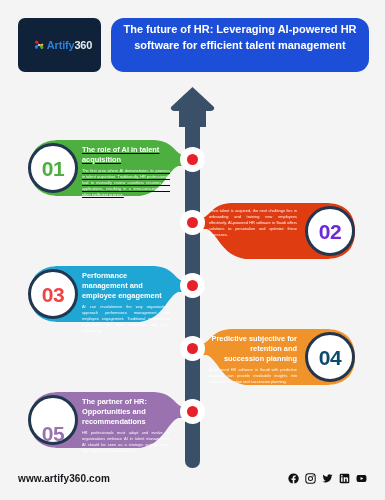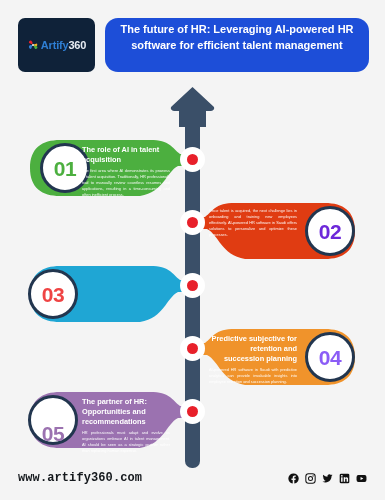--- a/index.html
+++ b/index.html
@@ -13,21 +13,21 @@
   }
   .page{position:absolute;inset:0;background:#f4f4f4;}
 
   
   .header{
     position:absolute;top:18px;left:18px;right:16px;height:54px;
     display:flex;gap:10px;align-items:stretch;
   }
   .logo-box{
     width:77px;background:#0f2239;border-radius:7px;
-    display:flex;align-items:center;justify-content:center;flex:none;
+    display:flex;align-items:center;justify-content:center;flex:none;padding-left:6px;
   }
   .logo-wrap{display:flex;align-items:center;gap:2px;}
   .logo-mark{width:12px;height:12px;flex:none;}
   .logo-text{font-size:11px;font-weight:bold;letter-spacing:-.2px;}
   .logo-text .t1{color:#2f7fd4;}
   .logo-text .t2{color:#e8edf3;}
 
   .title-box{
     flex:1;background:#1d4ed8;border-radius:13px;
     display:flex;align-items:flex-start;justify-content:center;
@@ -82,21 +82,21 @@
   }
   .marker i{
     display:block;width:11px;height:11px;border-radius:50%;background:#e8202a;
   }
 
   
   .footer{
     position:absolute;left:18px;right:18px;bottom:14px;height:16px;
     display:flex;align-items:center;justify-content:space-between;
   }
-  .site{font-size:12px;font-weight:bold;color:#14181c;letter-spacing:.1px;font-family:Liberation Mono, monospace;}
+  .site{font-size:10px;font-weight:bold;color:#14181c;letter-spacing:.1px;}
   .socials{display:flex;align-items:center;gap:6px;}
   .socials svg{display:block;}
 </style>
 </head>
 <body>
 
 <div class="page">
 
   <div class="header">
     <div class="logo-box">
@@ -123,24 +123,24 @@
     <svg class="tl-arrow" viewBox="0 0 49 42">
       <path d="M24.5 1 L46 21 Q47 24 43 25 L38 25 L38 41 L11 41 L11 25 L6 25 Q2 24 3 21 Z" fill="#3a4f68"></path>
     </svg>
   </div>
 
   <div id="rows">
       <div class="row" style="top: 136px;">
         <svg class="rb-svg" width="385" height="78" viewBox="0 0 385 78">
           <path d="M 60 4 L 150 4 C 170 4 172 12 180 18 L 190 18 L 190 30 L 178 30 C 166 36 164 56 140 60 L 60 60 C 42 60 30 52 30 32 C 30 12 42 4 60 4 Z" fill="#4caf3f"></path>
         </svg>
-        <div class="num-circle" style="top: 7px; left: 40px; text-align: center;">
+        <div class="num-circle" style="top: 7px; left: 28px; text-align: center;">
           <span style="color: rgb(76, 175, 63);">01</span>
         </div>
-        <div class="txt" style="top: 9px; left: 82px; width: 88px;">
+        <div class="txt" style="top: 9px; left: 82px; width: 88px; text-decoration: underline;">
           <h3>The role of AI in talent acquisition</h3>
           <p>The first area where AI demonstrates its prowess in talent acquisition. Traditionally, HR professionals had to manually review countless resumes and applications, resulting in a time-consuming and often inefficient process.</p>
         </div>
         <div class="marker" style="left: 180px; top: 11px;">
           <i></i>
         </div>
       </div>
       <div class="row" style="top: 199px;">
         <svg class="rb-svg" width="385" height="78" viewBox="0 0 385 78">
           <path d="M 325 4 L 235 4 C 215 4 213 12 205 18 L 195 18 L 195 30 L 207 30 C 219 36 221 56 245 60 L 325 60 C 343 60 355 52 355 32 C 355 12 343 4 325 4 Z" fill="#e03c12"></path>
@@ -155,30 +155,34 @@
           <i></i>
         </div>
       </div>
       <div class="row" style="top: 262px;">
         <svg class="rb-svg" width="385" height="78" viewBox="0 0 385 78">
           <path d="M 60 4 L 150 4 C 170 4 172 12 180 18 L 190 18 L 190 30 L 178 30 C 166 36 164 56 140 60 L 60 60 C 42 60 30 52 30 32 C 30 12 42 4 60 4 Z" fill="#1fa6d4"></path>
         </svg>
         <div class="num-circle" style="top: 7px; left: 28px;">
           <span style="color: #ef4444;">03</span>
         </div>
+        <div class="txt" style="top: 9px; left: 82px; width: 88px;">
+          <h3>Performance management and employee engagement</h3>
+          <p>AI can revolutionize the way organizations approach performance management and employee engagement. Traditional performance evaluations are often subjective and time-consuming.</p>
+        </div>
         <div class="marker" style="left: 180px; top: 11px;">
           <i></i>
         </div>
       </div>
       <div class="row" style="top: 325px;">
         <svg class="rb-svg" width="385" height="78" viewBox="0 0 385 78">
           <path d="M 325 4 L 235 4 C 215 4 213 12 205 18 L 195 18 L 195 30 L 207 30 C 219 36 221 56 245 60 L 325 60 C 343 60 355 52 355 32 C 355 12 343 4 325 4 Z" fill="#f0932b"></path>
         </svg>
         <div class="num-circle" style="top: 7px; right: 30px;">
-          <span style="color: #8b5cf6;">04</span>
+          <span style="color: #0c4a6e;">04</span>
         </div>
         <div class="txt right" style="top: 9px; right: 88px; width: 88px;">
           <h3>Predictive subjective for retention and succession planning</h3>
           <p>AI-powered HR software in Saudi with predictive analytics can provide invaluable insights into employee retention and succession planning.</p>
         </div>
         <div class="marker" style="left: 180px; top: 11px;">
           <i></i>
         </div>
       </div>
       <div class="row" style="top: 388px;">

